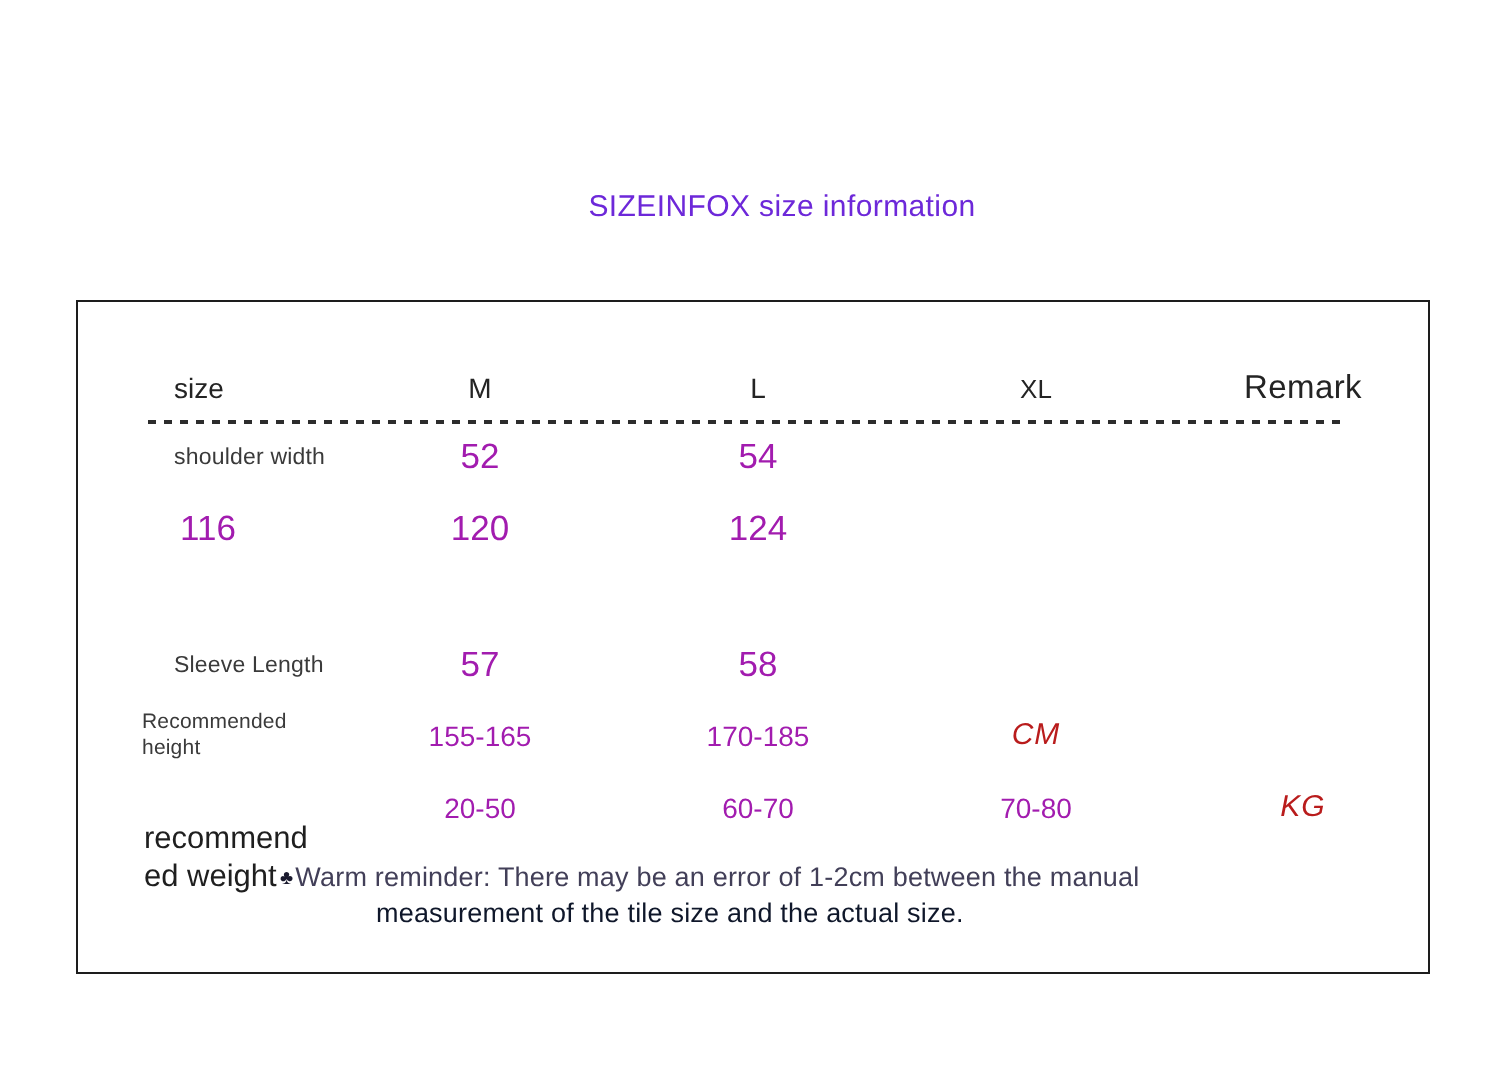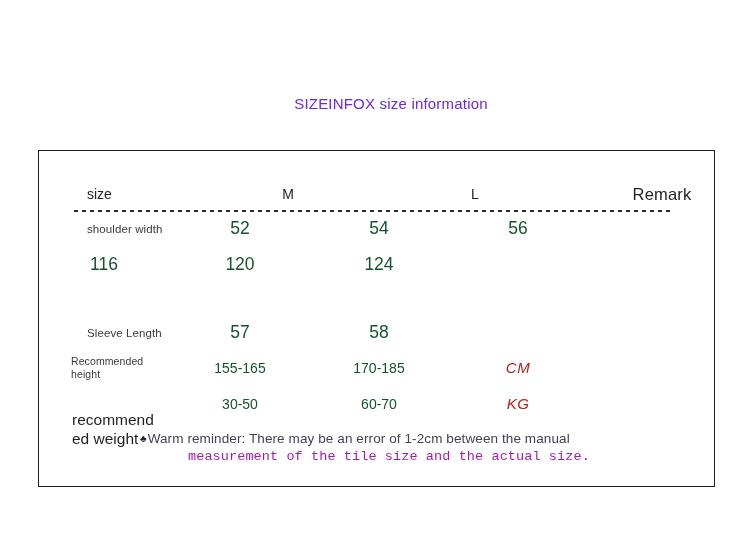--- a/index.html
+++ b/index.html
@@ -17,82 +17,81 @@
   }
   .table-box{
     position:absolute;left:38px;top:150px;width:677px;height:337px;
     border:1.5px solid #1d1d1d;box-sizing:border-box;
   }
   .row{
     position:absolute;left:0;width:100%;
     display:grid;grid-template-columns:130px 142px 136px 142px 1fr;
     align-items:center;box-sizing:border-box;
   }
-  .header-row{top:0;height:60px;padding-top:26px;gap:48px;}
+  .header-row{top:0;height:60px;padding-top:26px;}
   .hdr{color:#242424;text-align:center;font-size:14px;}
   .hdr-size{text-align:left;padding-left:48px;font-size:14px;}
   .hdr-xl{font-size:13px;}
   .hdr-remark{font-size:16.5px;letter-spacing:.2px;}
   .dashed-line{
     position:absolute;top:59px;left:35px;width:600px;height:2px;
     background:repeating-linear-gradient(to right,#2c2c2c 0 4px,transparent 4px 8px);
   }
   .r1{top:60px;height:35px;}
   .r2{top:95px;height:36px;}
   .r3{top:131px;height:34px;}
   .r4{top:165px;height:33px;}
   .r5{top:198px;height:37px;}
   .r6{top:235px;height:35px;}
   .lbl{
     padding-left:48px;font-size:11.5px;color:#3a3a3a;letter-spacing:.1px;
   }
   .two-line{white-space:pre-line;font-size:10.5px;line-height:13px;}
   .pl32{padding-left:32px;}
-  .val{text-align:center;font-size:17.5px;font-weight:400;color:#14532d;}
+  .val{text-align:center;font-size:17.5px;font-weight:400;color:#a21caf;}
   .range .val{font-size:14px;}
   .rmk{text-align:center;font-size:15px;color:#b91c1c;letter-spacing:.5px;font-style:italic;}
   .weight-label{
     position:absolute;left:72px;top:410px;
     font-size:15.5px;line-height:19px;color:#1f1f1f;
     white-space:pre-line;
   }
   .reminder-line1{
     position:absolute;left:140px;top:431px;
     font-size:13.5px;color:#423f58;letter-spacing:.1px;
   }
   .reminder-line1 .bullet{font-size:10px;vertical-align:1px;margin-right:1px;color:#1a1a2e;}
   .reminder-line2{
     position:absolute;left:188px;top:449px;
-    font-size:13.5px;color:#a21caf;letter-spacing:.1px;font-family:Liberation Mono, monospace;
+    font-size:13.5px;color:#0f172a;letter-spacing:.1px;
   }
 </style>
 </head>
 <body>
 
 <div class="page">
 
   <h1 class="title">SIZEINFOX size information</h1>
 
   <div class="table-box">
 
     <div class="row header-row">
       <div class="hdr hdr-size">size</div>
       <div class="hdr">M</div>
       <div class="hdr">L</div>
+      <div class="hdr hdr-xl">XL</div>
       <div class="hdr hdr-remark">Remark</div>
-      <div class="hdr hdr-xl">XL</div>
     </div>
 
     <div class="dashed-line"></div>
 
     <div class="row r1">
       <div class="lbl">shoulder width</div>
       <div class="val">52</div>
       <div class="val">54</div>
-      <div class="val">56</div>
       <div class="rmk"></div>
     </div>
 
     <div class="row r2">
       <div class="val">116</div>
       <div class="val">120</div>
       <div class="val">124</div>
       <div class="rmk"></div>
     </div>
 
@@ -107,22 +106,23 @@
     <div class="row r5 range">
       <div class="lbl two-line pl32">Recommended
 height</div>
       <div class="val">155-165</div>
       <div class="val">170-185</div>
       <div class="rmk">CM</div>
     </div>
 
     <div class="row r6 range">
       <div class="lbl"></div>
-      <div class="val">30-50</div>
+      <div class="val">20-50</div>
       <div class="val">60-70</div>
+      <div class="val">70-80</div>
       <div class="rmk">KG</div>
     </div>
 
   </div>
 
   <div class="weight-label">recommend
 ed weight</div>
 
   <div class="reminder-line1"><span class="bullet">♣</span><span>Warm reminder: There may be an error of 1-2cm between the manual</span></div>
 

